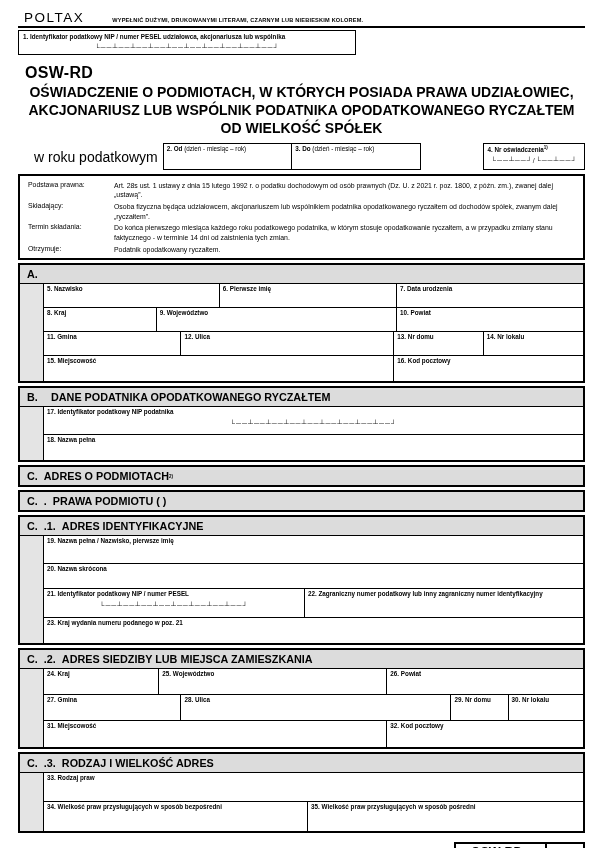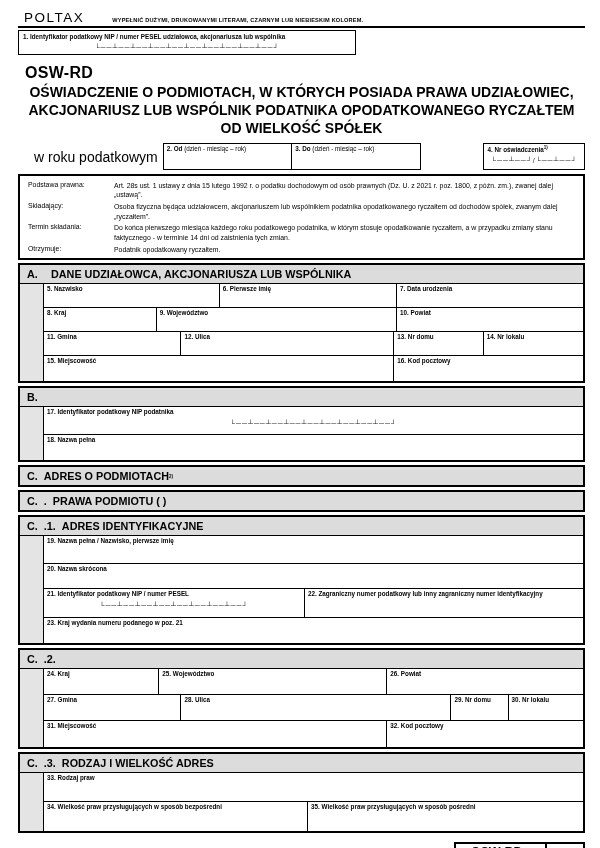--- a/index.html
+++ b/index.html
@@ -119,21 +119,20 @@
     </div>
     <div class="lrow">
       <div class="llabel">Otrzymuje:</div>
       <div class="ltext">Podatnik opodatkowany ryczałtem.</div>
     </div>
   </div>
 
   <div class="section">
     <div class="sechdr">
       <span class="secletter">A.</span>
-      <span>DANE UDZIAŁOWCA, AKCJONARIUSZA LUB WSPÓLNIKA</span>
     </div>
     <div class="fieldswrap">
       <div class="gutter"></div>
       <div class="fields">
         <div class="frow">
           <div class="fcell h24" style="width:32.6%">
               <div class="flabel">5. Nazwisko</div>
             </div>
           <div class="fcell h24" style="width:32.9%">
               <div class="flabel">6. Pierwsze imię</div>
@@ -175,20 +174,21 @@
               <div class="flabel">16. Kod pocztowy</div>
             </div>
         </div>
       </div>
     </div>
   </div>
 
   <div class="section">
     <div class="sechdr">
       <span class="secletter">B.</span>
+      <span>DANE PODATNIKA OPODATKOWANEGO RYCZAŁTEM</span>
     </div>
     <div class="fieldswrap">
       <div class="gutter"></div>
       <div class="fields">
         <div class="frow">
           <div class="fcell h28" style="width:100%">
             <div class="flabel">17. Identyfikator podatkowy NIP podatnika</div>
             <div class="ruler">└──┴──┴──┴──┴──┴──┴──┴──┴──┘</div>
           </div>
         </div>
@@ -251,20 +251,21 @@
             </div>
         </div>
       </div>
     </div>
   </div>
 
   <div class="section">
     <div class="sechdr">
       <span class="secnum">C.</span>
       <span class="secnum">.2.</span>
+      <span>ADRES SIEDZIBY LUB MIEJSCA ZAMIESZKANIA</span>
     </div>
     <div class="fieldswrap">
       <div class="gutter"></div>
       <div class="fields">
         <div class="frow">
           <div class="fcell h26" style="width:21.4%">
               <div class="flabel">24. Kraj</div>
             </div>
           <div class="fcell h26" style="width:42.3%">
               <div class="flabel">25. Województwo</div>

